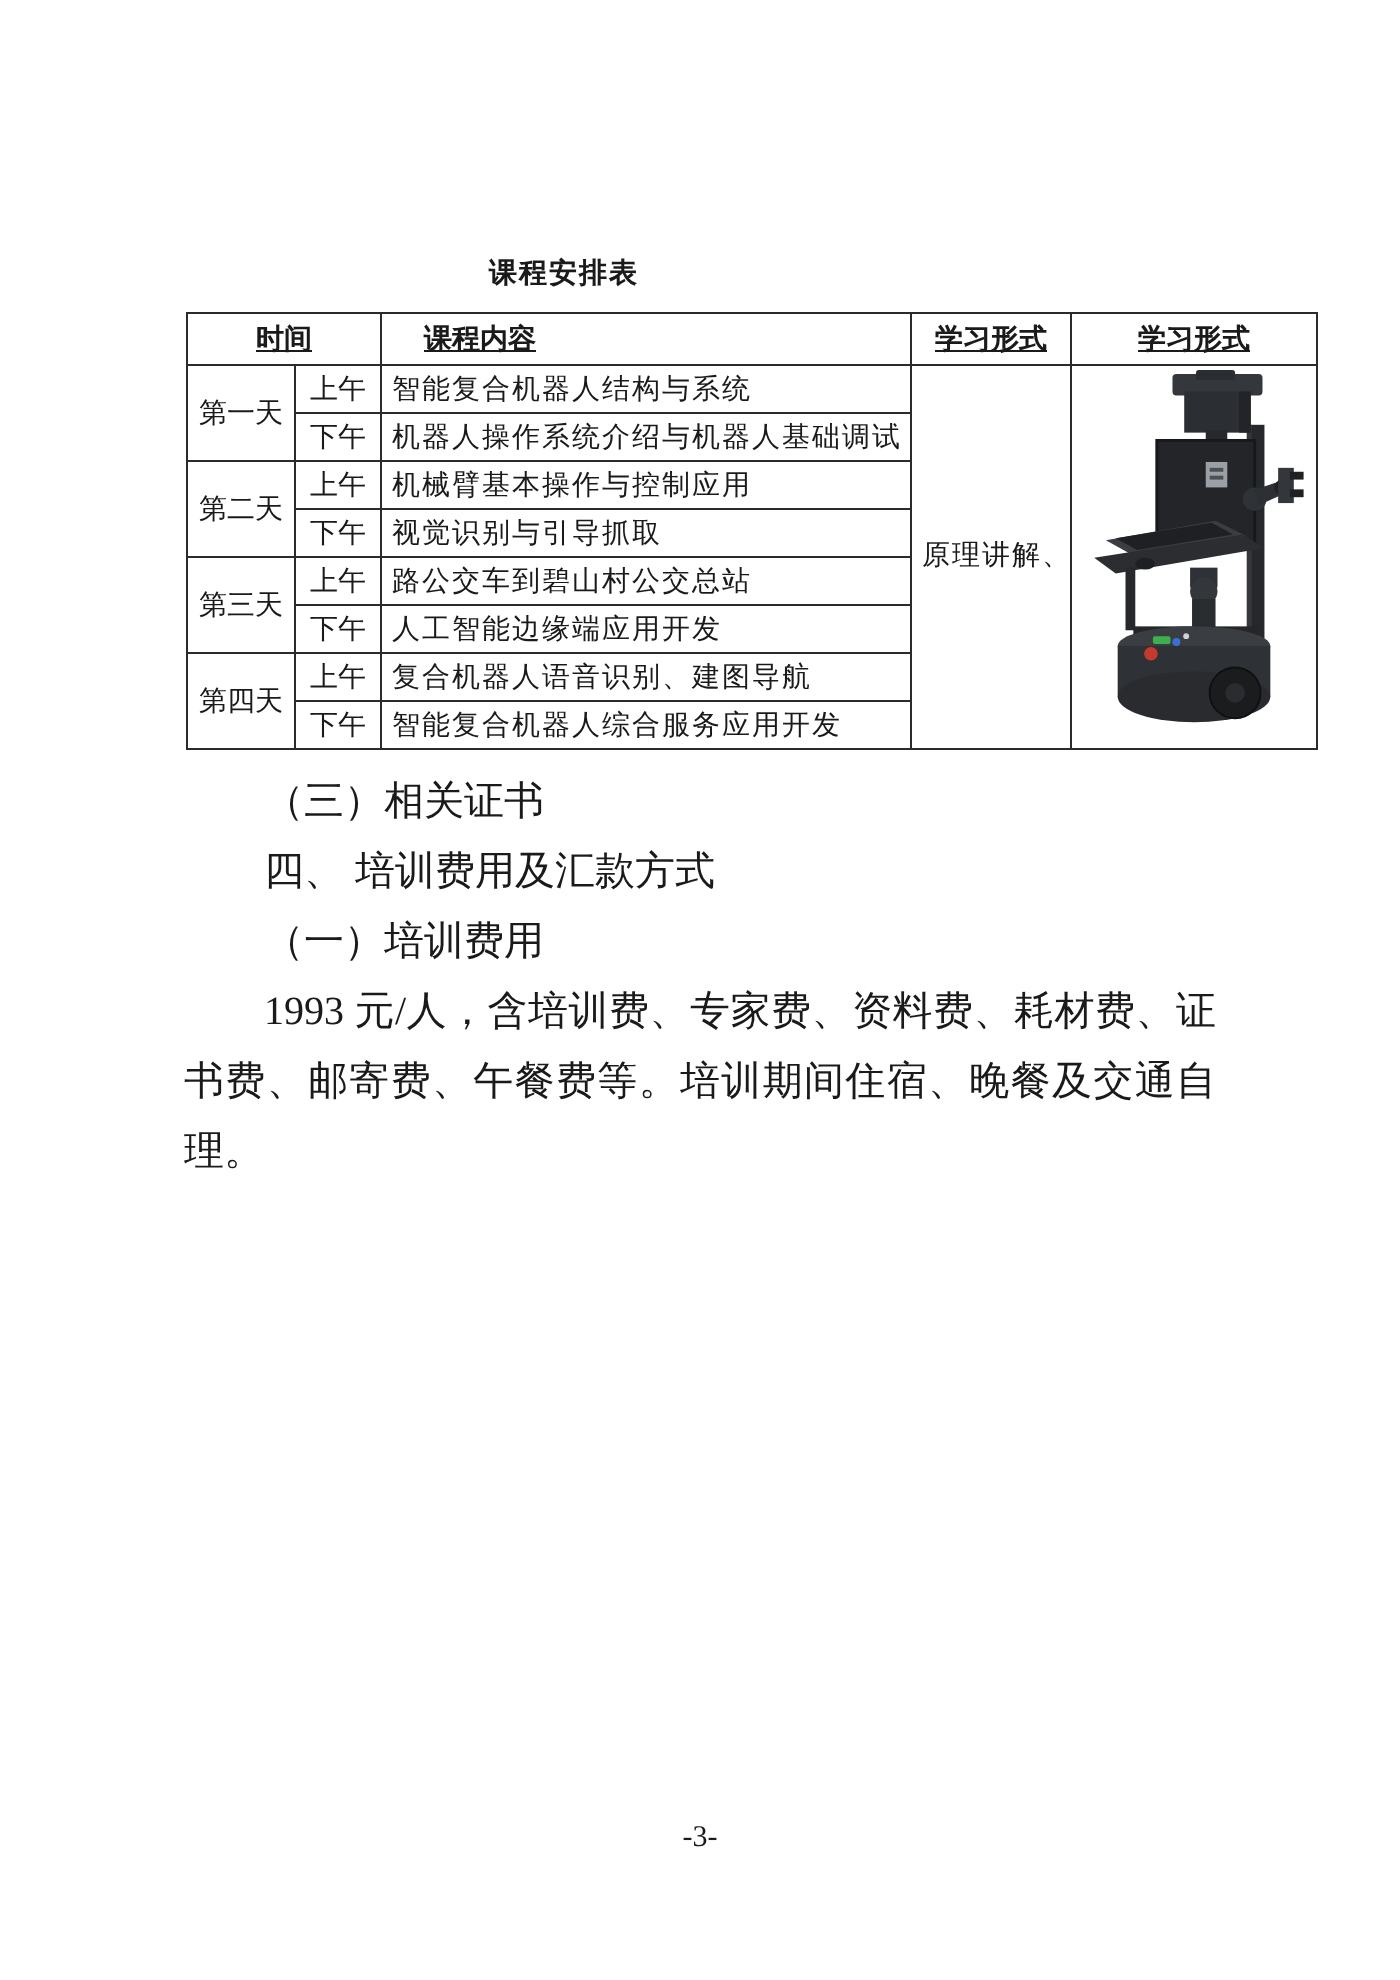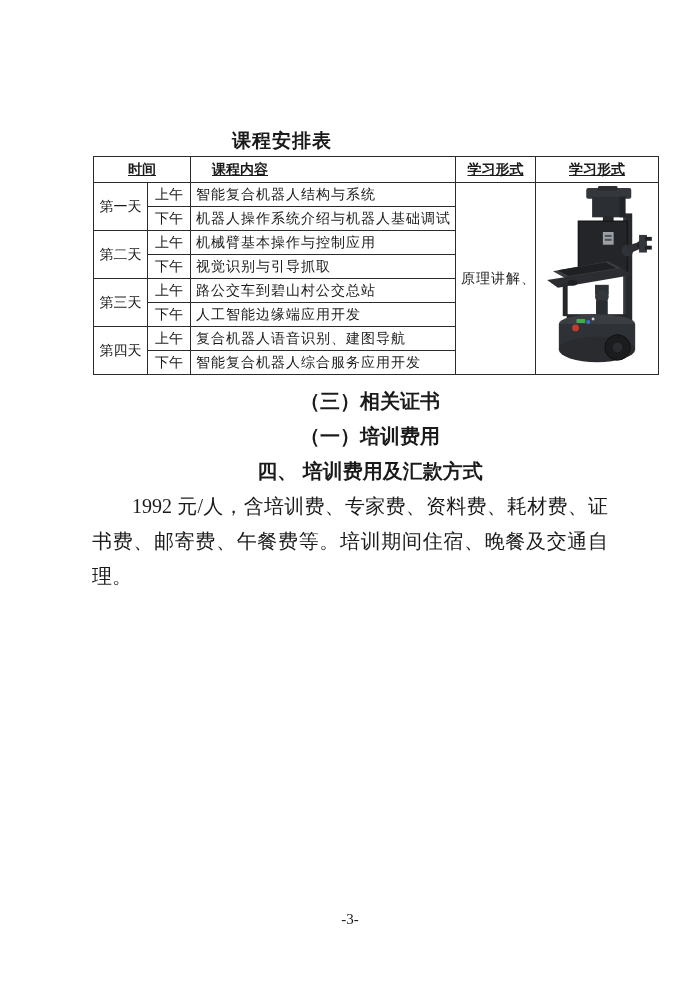--- a/index.html
+++ b/index.html
@@ -11,21 +11,21 @@
     font-family: "Liberation Serif", "DejaVu Serif", serif;
     position: relative;
     overflow: hidden;
   }
   .doc-title {
     position: absolute;
     top: 128px; left: 0; width: 564px;
     text-align: center;
     font-family: "Liberation Sans", "DejaVu Sans", sans-serif;
     font-weight: bold;
-    font-size: 19px;
+    font-size: 14px;
     letter-spacing: 1px;
   }
   table.schedule {
     position: absolute;
     top: 156px; left: 93px;
     border-collapse: collapse;
     table-layout: fixed;
     width: 565px;
   }
   .schedule th, .schedule td {
@@ -55,25 +55,25 @@
   .body-text {
     position: absolute;
     top: 384px; left: 92px; width: 516px;
     font-size: 20px;
     line-height: 35px;
     text-align: justify;
   }
   .body-text p { margin: 0; text-indent: 2em; }
   .sec-heading {
     font-family: "Liberation Sans", "DejaVu Sans", sans-serif;
-    font-weight: bold;
+    font-weight: normal;
     font-size: 20px;
     text-indent: 2em;
     margin: 0;
-    text-align: center;
+    text-align: left;
   }
   p.spaced { margin-top: 5px; }
   .para-label {
     font-family: "Liberation Sans", "DejaVu Sans", sans-serif;
     font-weight: bold;
   }
   .page-number {
     position: absolute;
     top: 911px; left: 0; width: 700px;
     text-align: center;
@@ -191,18 +191,18 @@
     </tr>
     <tr>
       <td class="period-cell">下午</td>
       <td class="course-cell">智能复合机器人综合服务应用开发</td>
     </tr>
   </tbody>
 </table>
 
 <div class="body-text">
   <p class="sec-heading">（三）相关证书</p>
+  <p class="sec-heading">四、 培训费用及汇款方式</p>
   <p class="sec-heading">（一）培训费用</p>
-  <p class="sec-heading">四、 培训费用及汇款方式</p>
-  <p>1992 元/人，含培训费、专家费、资料费、耗材费、证书费、邮寄费、午餐费等。培训期间住宿、晚餐及交通自理。</p>
+  <p>1993 元/人，含培训费、专家费、资料费、耗材费、证书费、邮寄费、午餐费等。培训期间住宿、晚餐及交通自理。</p>
 </div>
 
 <div class="page-number">-3-</div>
 
 </body></html>

